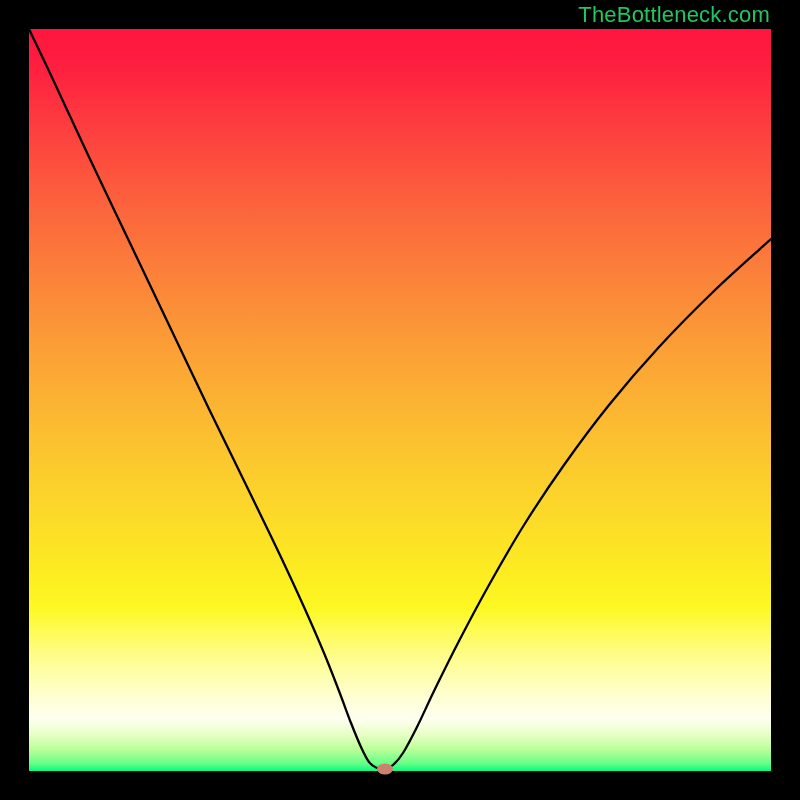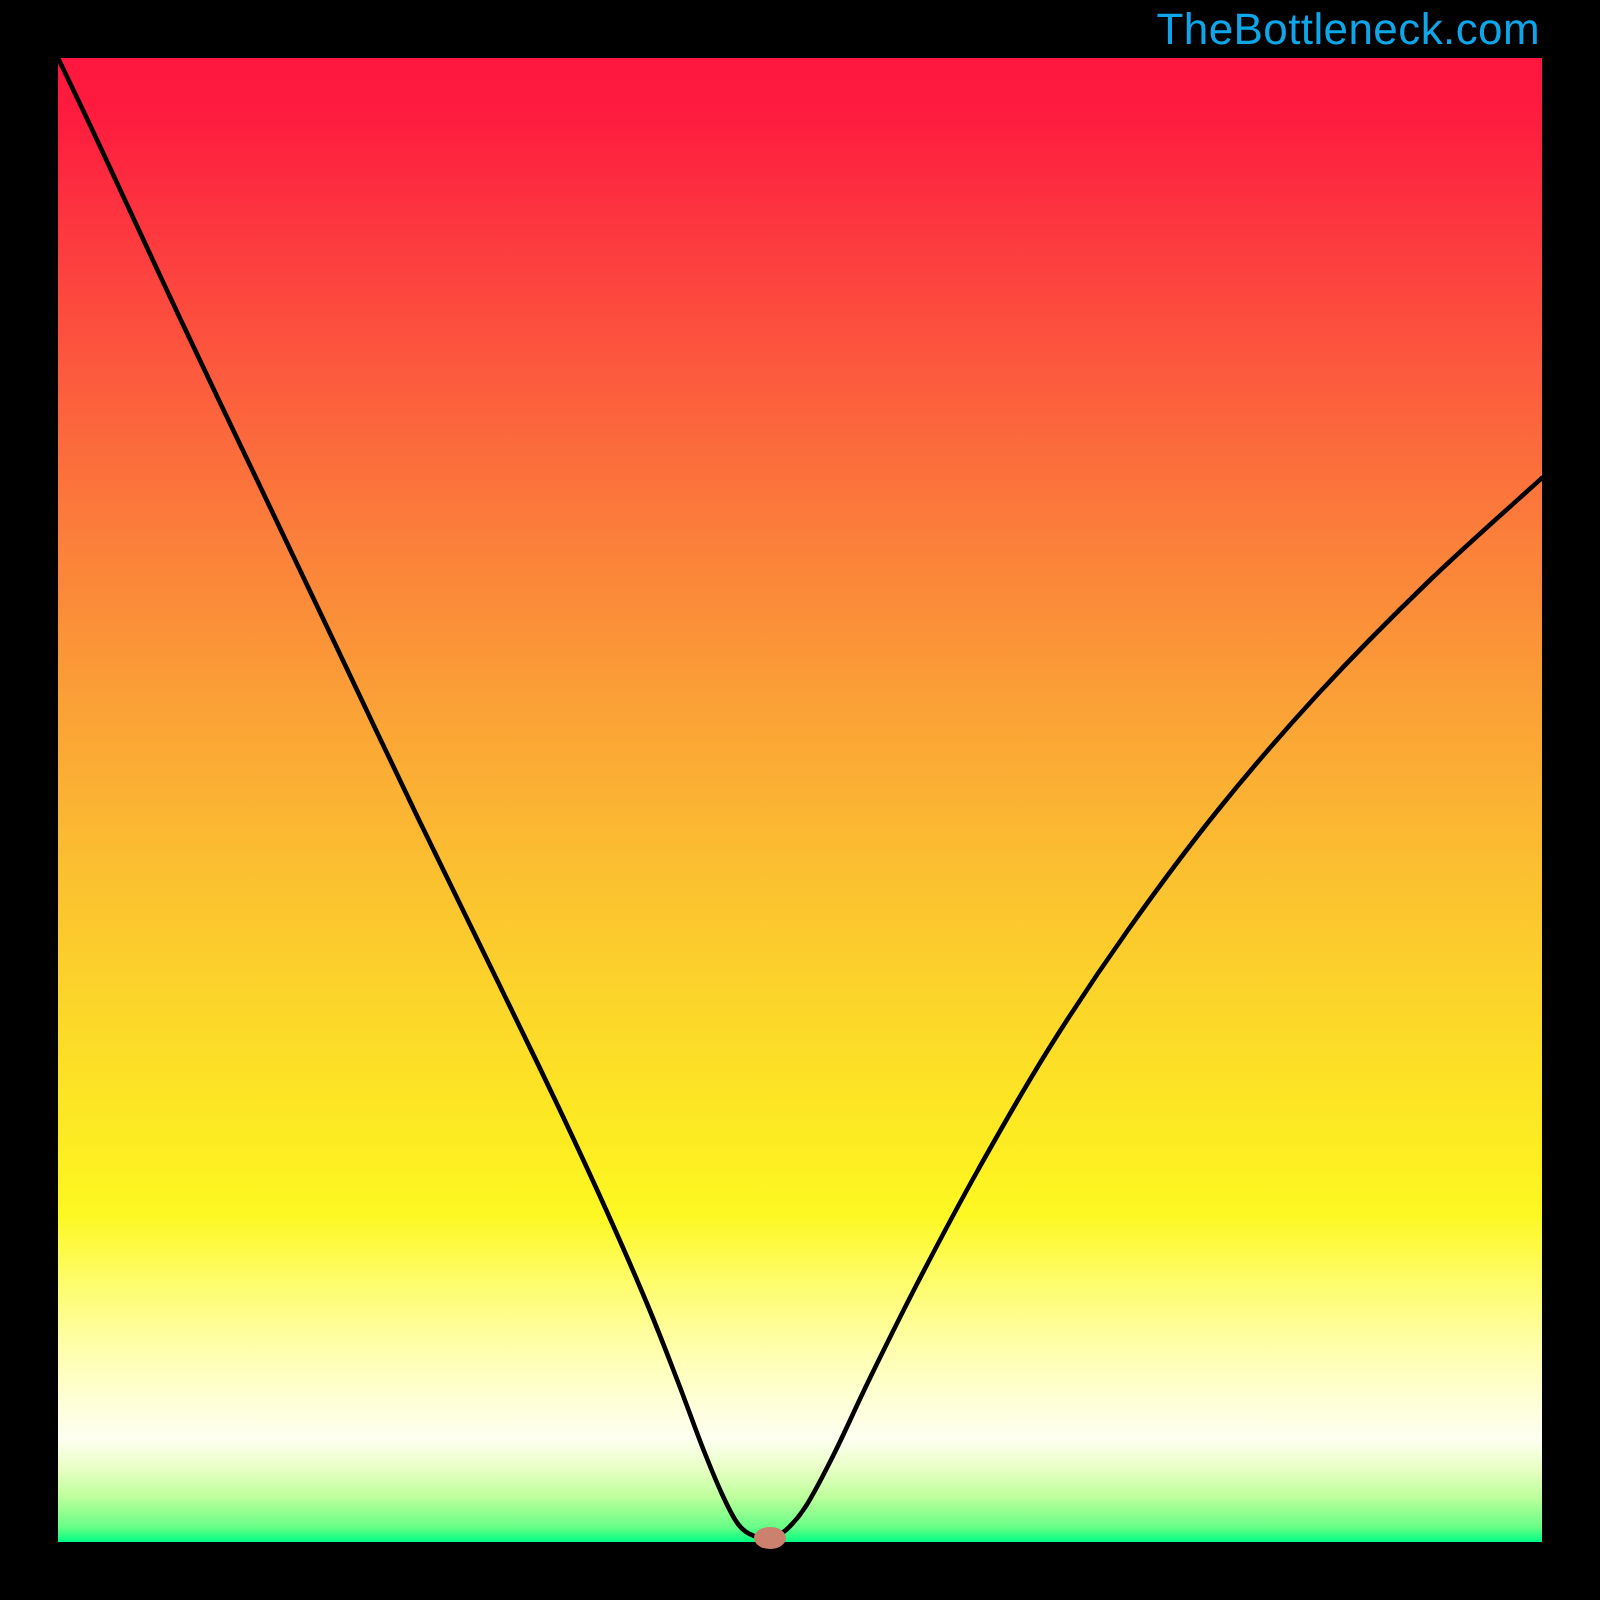--- a/index.html
+++ b/index.html
@@ -35,21 +35,21 @@
       #e9ffc6 95%,
       #bdff9a 97%,
       #67fe87 99%,
       #01fd81 100%
     );
   }
   .watermark {
     position: absolute;
     top: 2px;
     right: 30px;
-    color: #0ea5e9;
+    color: #22c55e;
     font-size: 22px;
     font-weight: 500;
     letter-spacing: 0.2px;
     user-select: none;
   }
   svg.curve {
     position: absolute;
     left: 0;
     top: 0;
     width: 742px;

